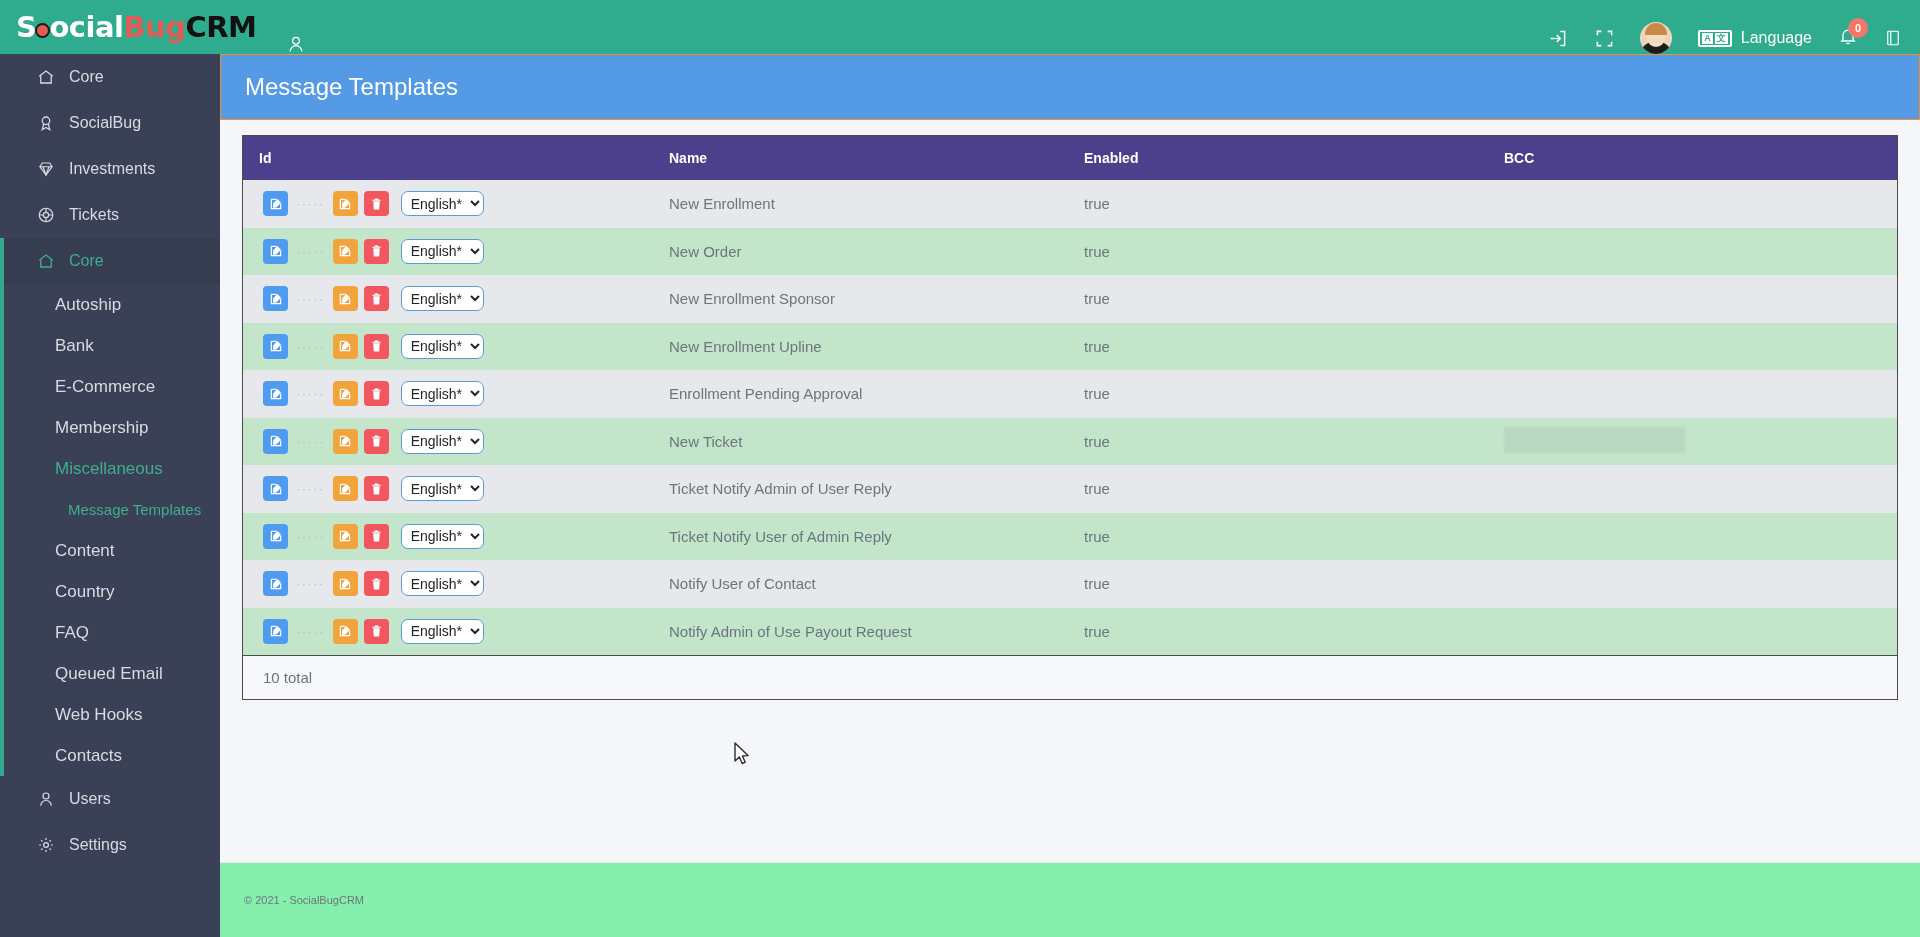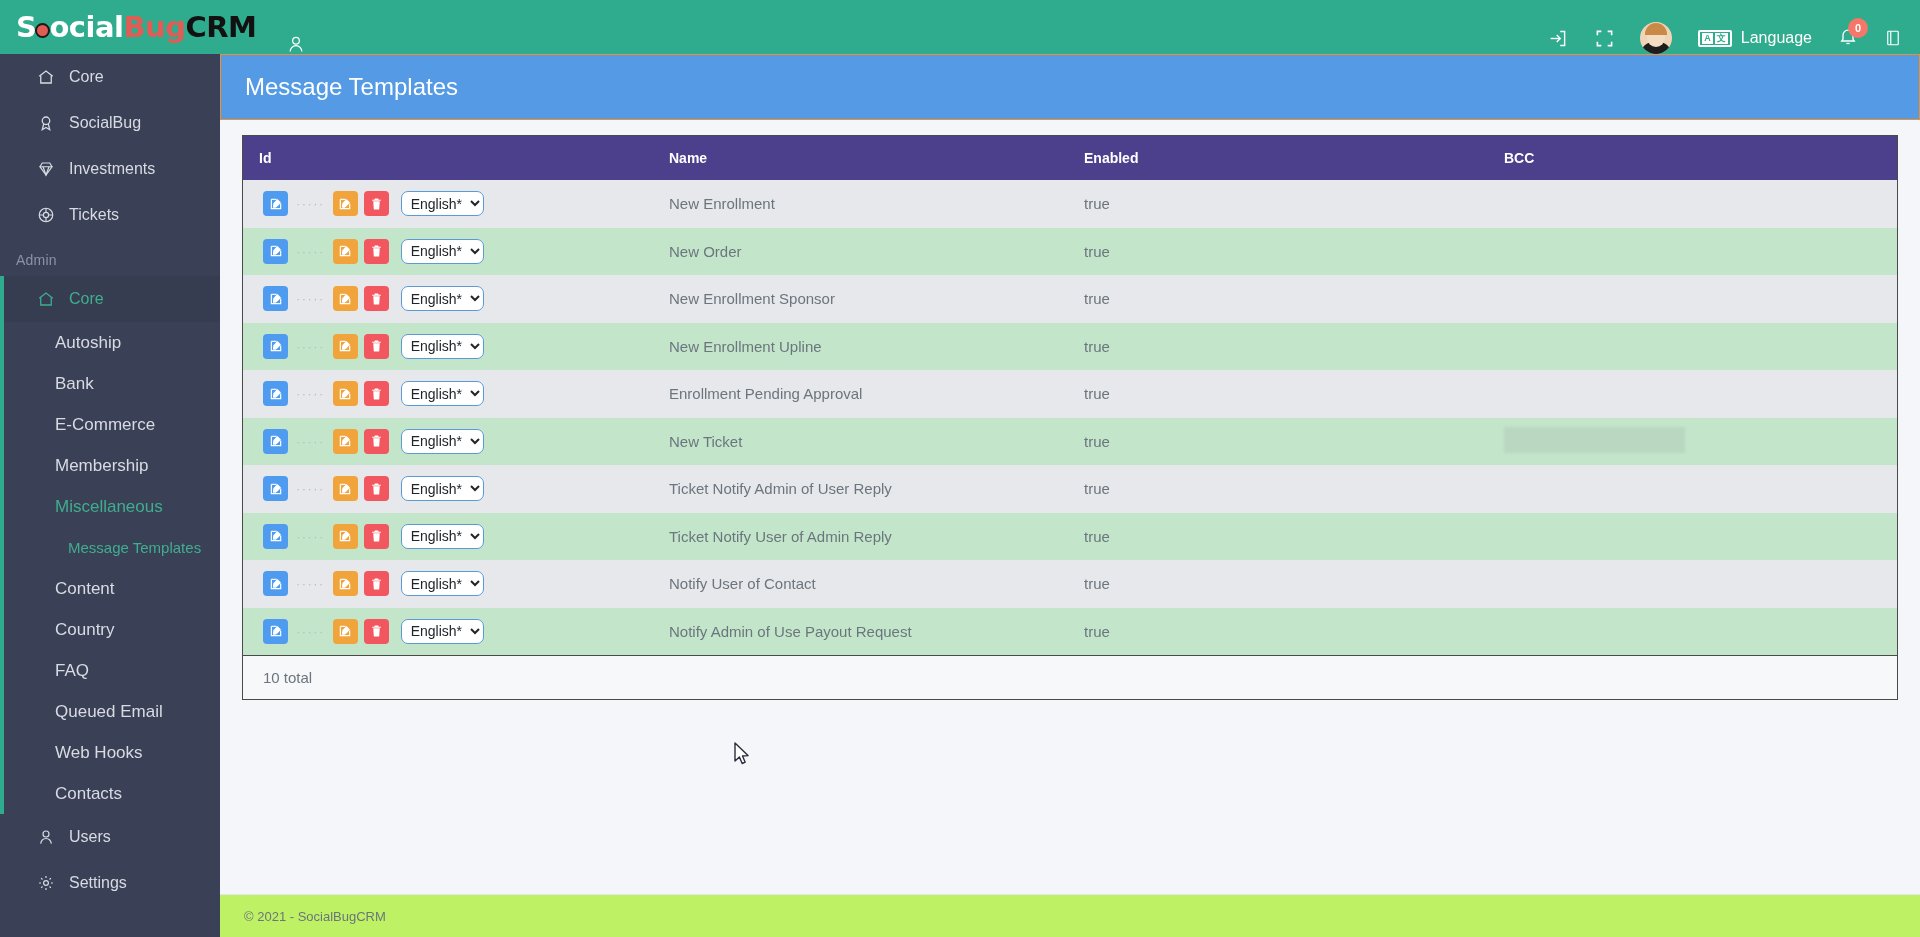--- a/index.html
+++ b/index.html
@@ -162,24 +162,24 @@
     filter: blur(1.2px);
   }
 
   .totalbar {
     border: 1px solid #4a4a4a; border-top: none; background: #f6f8fa;
     height: 44px; display: flex; align-items: center; padding-left: 20px;
     font-size: 15px; color: #6c757d;
   }
 
   .footer {
-    position: absolute; left: 220px; bottom: 0; width: 1700px; height: 43px;
-    background: #bef264; border-top: 1px solid #e2e5ea;
+    position: absolute; left: 220px; bottom: 0; width: 1700px; height: 75px;
+    background: #86efac; border-top: 1px solid #e2e5ea;
     display: flex; align-items: center; padding-left: 24px;
-    font-size: 13px; color: #6c757d;
+    font-size: 11px; color: #6c757d;
   }
 
   .cursor { position: absolute; z-index: 60; pointer-events: none; }
 </style>
 </head>
 <body>
 
 <div class="app">
 
   <div class="topbar">
@@ -284,21 +284,20 @@
       <span class="ico">
         <svg width="18" height="18" viewBox="0 0 24 24" fill="none" stroke="currentColor" stroke-width="1.6">
             <circle cx="12" cy="12" r="9"></circle>
             <circle cx="12" cy="12" r="3.5"></circle>
             <path d="M12 3v5.5M12 15.5V21M3 12h5.5M15.5 12H21"></path>
           </svg>
       </span>
       <span>Tickets</span>
     </div>
 
-    <div class="nav-section">Admin</div>
 
     <div class="nav-item active">
       <span class="ico">
         <svg width="18" height="18" viewBox="0 0 24 24" fill="none" stroke="currentColor" stroke-width="1.7">
             <path d="M3 11l9-7 9 7"></path>
             <path d="M5 10v10h14V10"></path>
           </svg>
       </span>
       <span>Core</span>
     </div>

